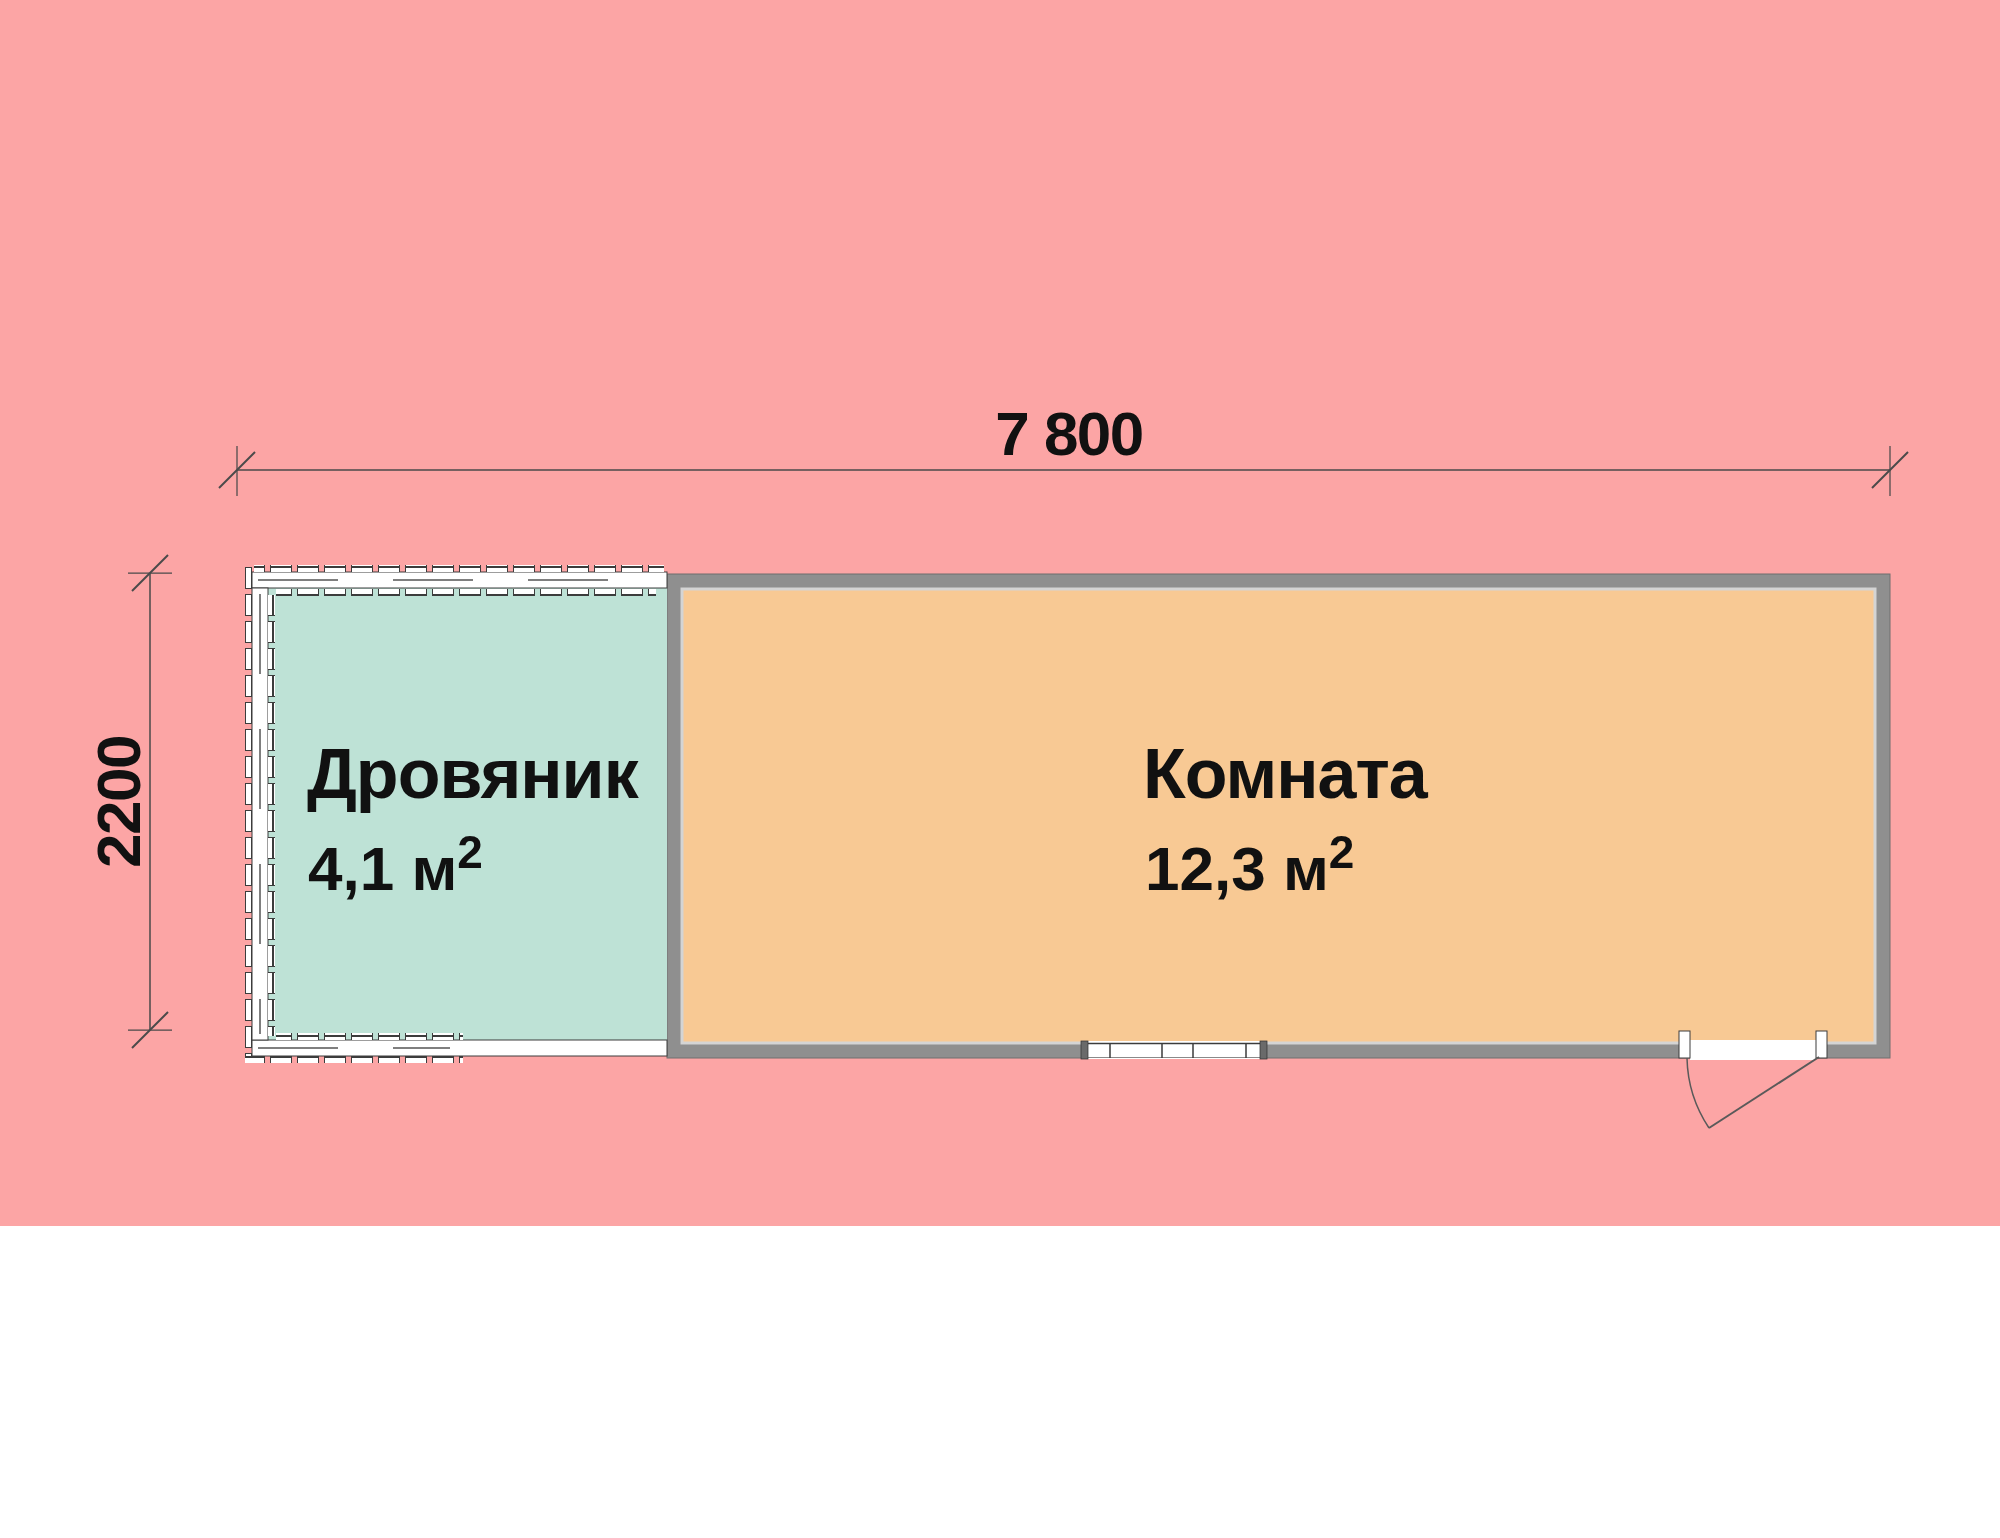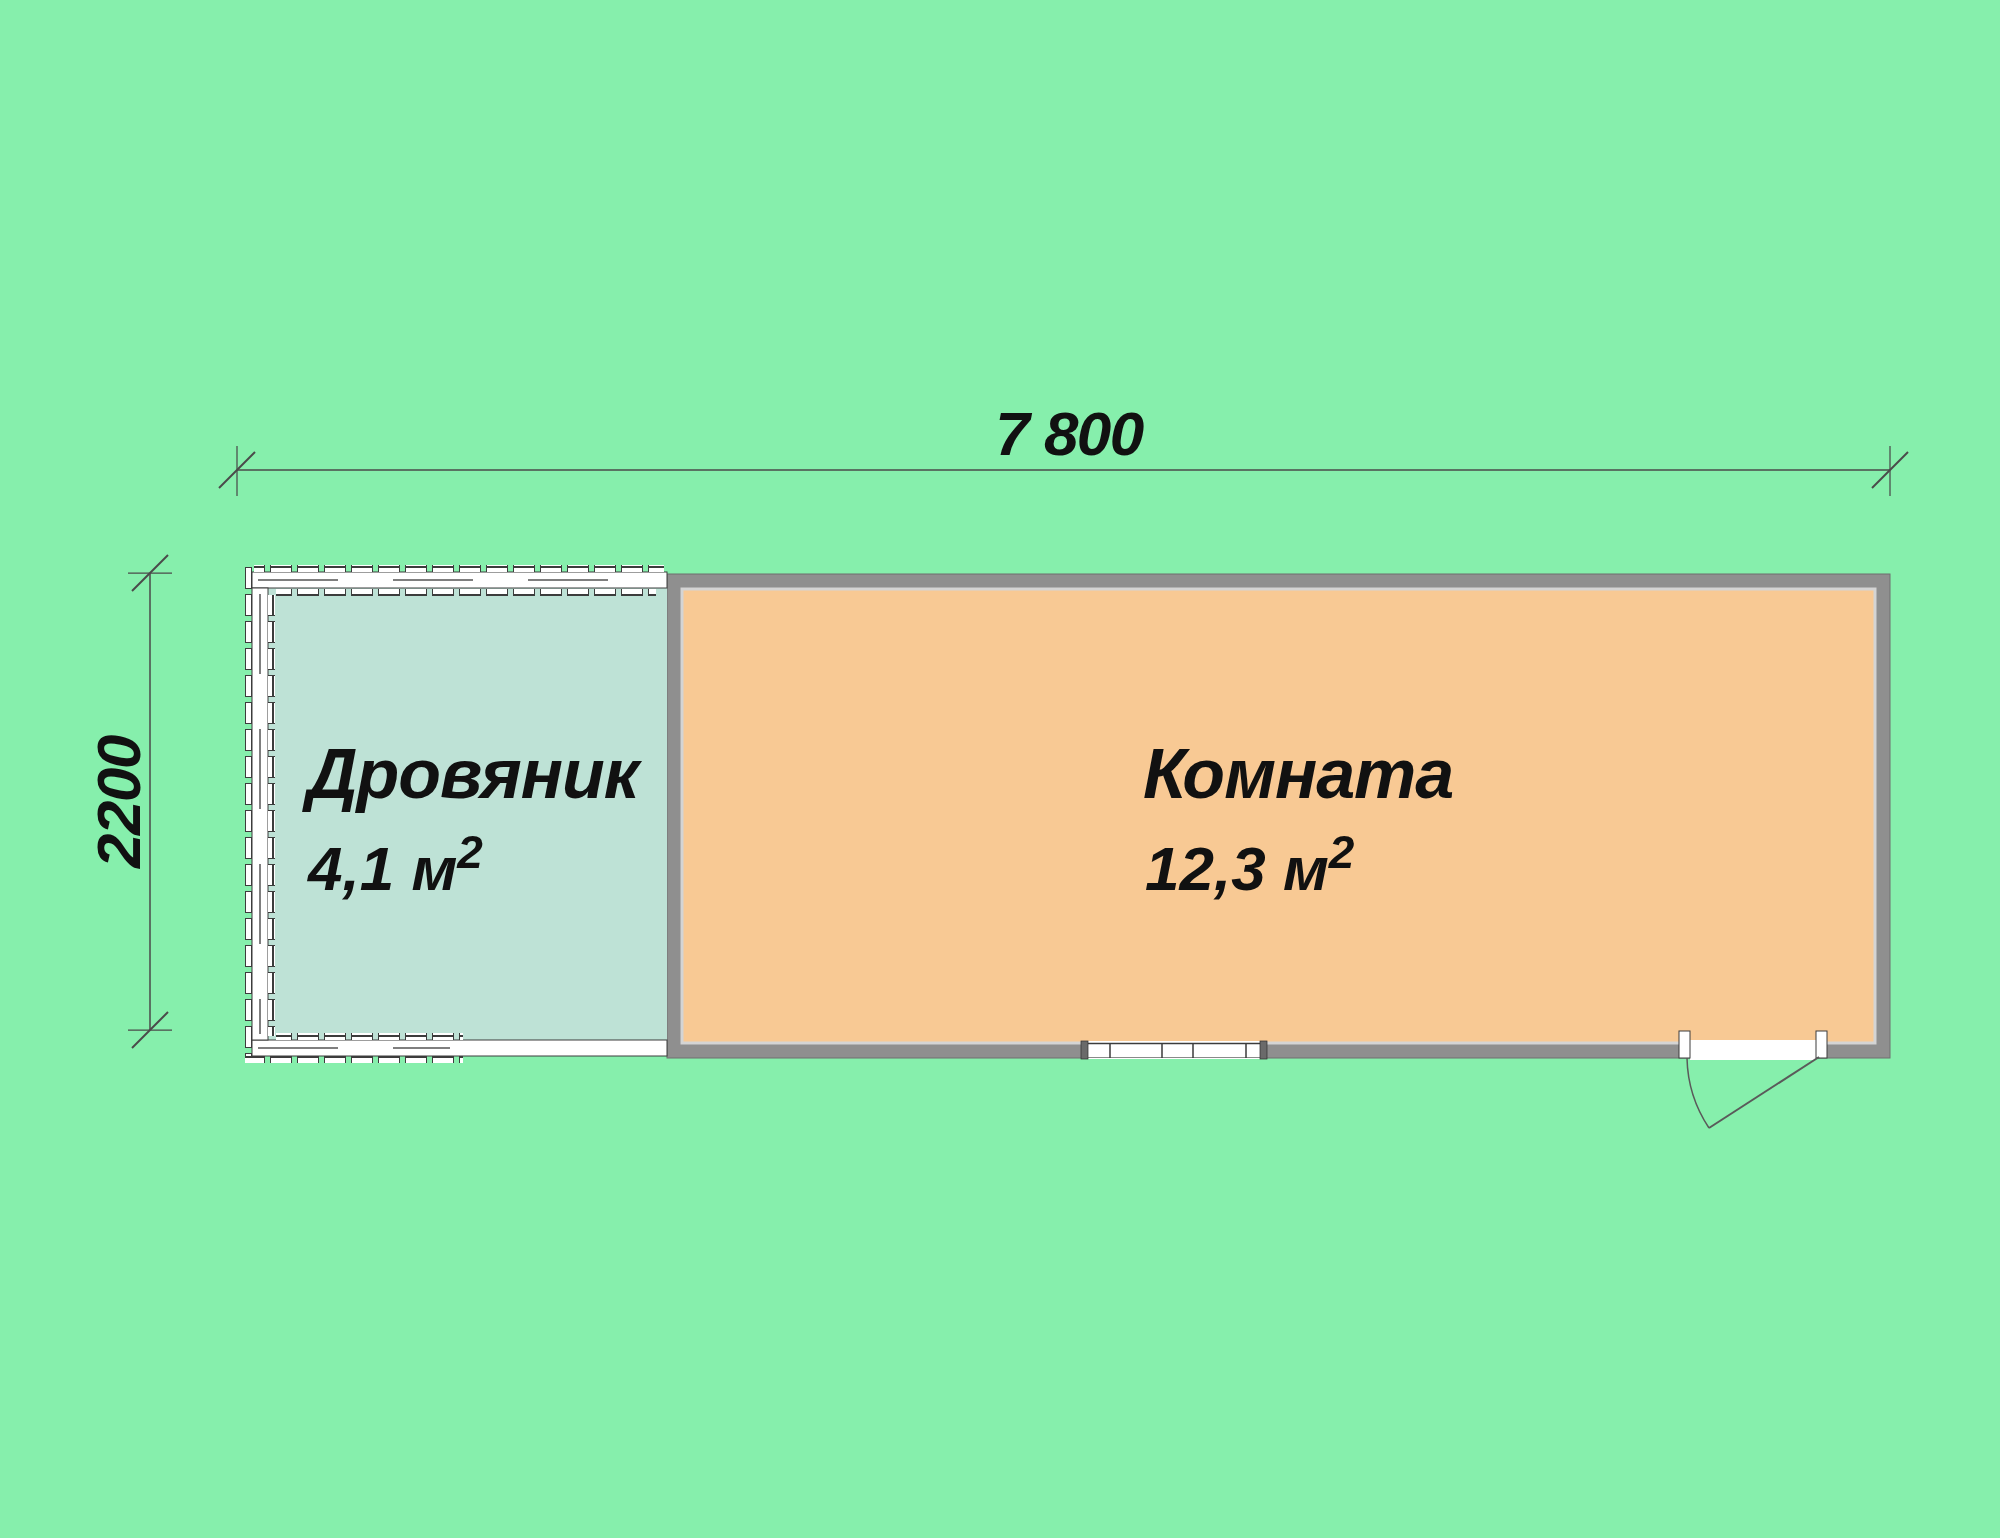--- a/index.html
+++ b/index.html
@@ -6,24 +6,23 @@
     margin: 0;
     padding: 0;
     background: #ffffff;
     width: 2000px;
     height: 1538px;
     font-family: "Liberation Sans", "DejaVu Sans", sans-serif;
   }
   .canvas {
     position: relative;
     width: 2000px;
-    height: 1538px;
-    background: #86efac;
+    height: 1226px;
+    background: #fca5a5;
     overflow: hidden;
-    font-style: italic;
   }
   svg { display: block; }
   .dim-text {
     font-family: "Liberation Sans", "DejaVu Sans", sans-serif;
     font-size: 62px;
     font-weight: bold;
     fill: #111111;
     letter-spacing: -1.5px;
   }
   .room-name {

